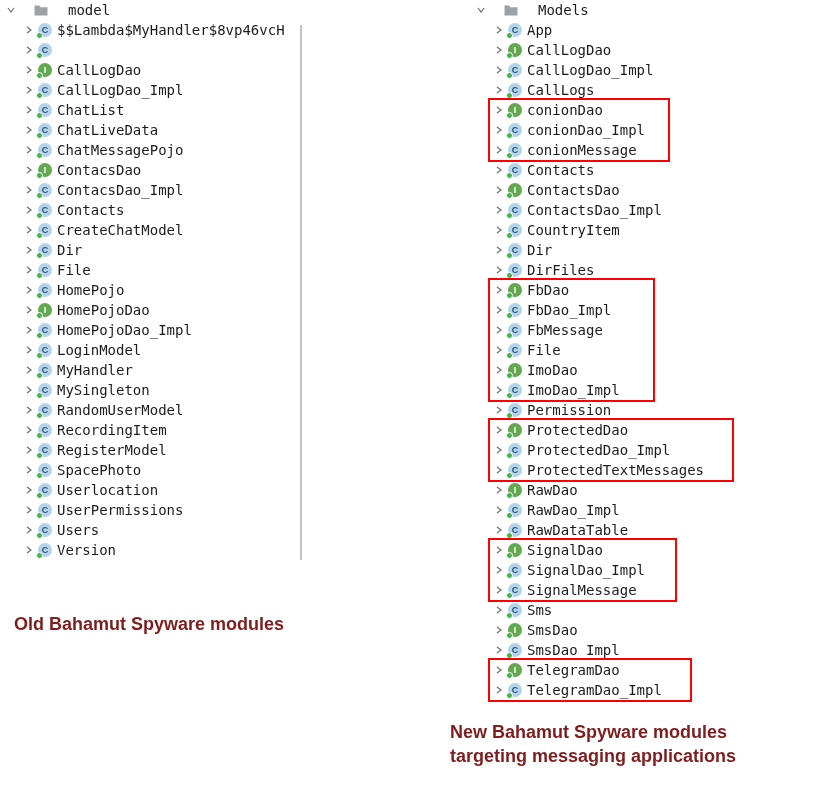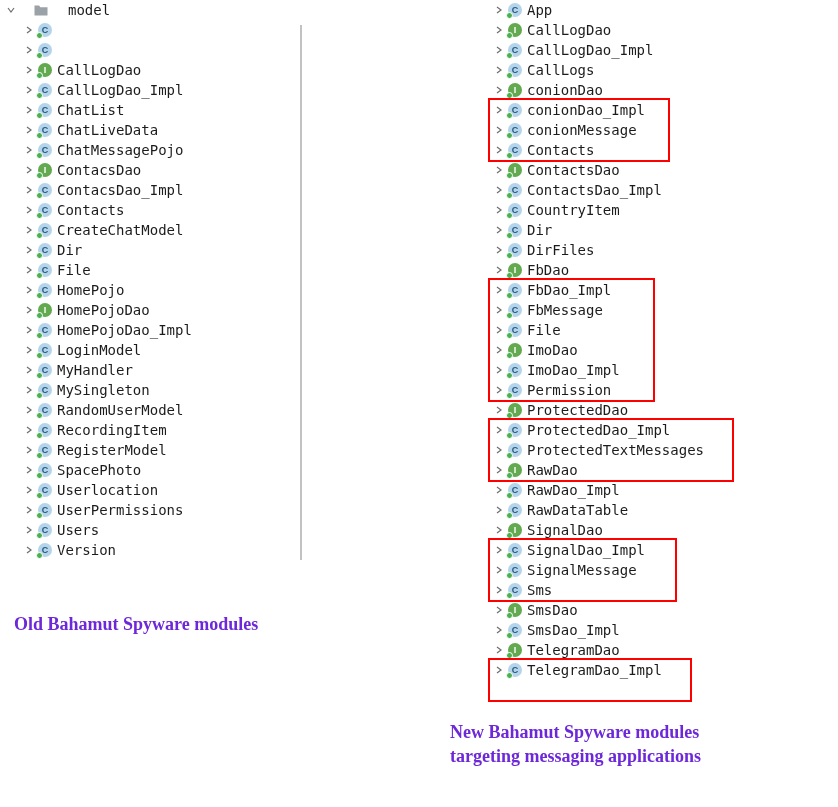--- a/index.html
+++ b/index.html
@@ -29,22 +29,22 @@
   .ic-class { background:#b3d4ea; color:#27567f; }
   .ic-interface { background:#62a94f; color:#ffffff; }
   .ic::after {
     content:''; position:absolute; left:-2px; bottom:-2px; width:5px; height:5px;
     border-radius:50%; background:#4caf50; border:1px solid #ffffff;
   }
   .lbl { line-height:20px; }
   .scrollbar { position:absolute; left:300px; top:25px; width:2px; height:558px; background:#c2c2c2; }
   .highlight-box { position:absolute; left:18px; border:2px solid #ff0000; pointer-events:none; }
   .caption {
-    position:absolute; font-family:Liberation Serif, serif;
-    font-weight:bold; font-size:18px; color:#6d28d9; line-height:24px;
+    position:absolute; font-family:Liberation Sans, sans-serif;
+    font-weight:bold; font-size:18px; color:#7f1d1d; line-height:24px;
   }
   #caption-left { left:14px; top:612px; }
   #caption-right { left:450px; top:720px; }
 </style>
 </head>
 <body>
 
 <div class="panel" id="panel-left">
   <div class="row root-row">
     <span class="chev expanded">
@@ -60,20 +60,21 @@
     <span class="lbl">model</span>
   </div>
   <div class="items" id="left-items">
       <div class="row">
         <span class="chev">
           <svg width="8" height="8" viewBox="0 0 8 8">
             <polyline points="2,1 6,4 2,7" fill="none" stroke="#6e6e6e" stroke-width="1.2"></polyline>
           </svg>
         </span>
         <span class="ic ic-class">C</span>
+        <span class="lbl">$$Lambda$MyHandler$8vp46vcH</span>
       </div>
       <div class="row">
         <span class="chev">
           <svg width="8" height="8" viewBox="0 0 8 8">
             <polyline points="2,1 6,4 2,7" fill="none" stroke="#6e6e6e" stroke-width="1.2"></polyline>
           </svg>
         </span>
         <span class="ic ic-class">C</span>
       </div>
       <div class="row">
@@ -299,20 +300,33 @@
           </svg>
         </span>
         <span class="ic ic-class">C</span>
         <span class="lbl">Version</span>
       </div>
     </div>
   <div class="scrollbar"></div>
 </div>
 
 <div class="panel" id="panel-right">
+  <div class="row root-row">
+    <span class="chev expanded">
+      <svg width="8" height="8" viewBox="0 0 8 8">
+          <polyline points="2,1 6,4 2,7" fill="none" stroke="#6e6e6e" stroke-width="1.2"></polyline>
+        </svg>
+    </span>
+    <span class="folder">
+      <svg width="14" height="12" viewBox="0 0 14 12">
+          <path d="M0.5 1.5 h4.6 l1.2 1.8 h7.2 v8.2 h-13 z" fill="#9aa2a8"></path>
+        </svg>
+    </span>
+    <span class="lbl">Models</span>
+  </div>
   <div class="items" id="right-items">
       <div class="row">
         <span class="chev">
           <svg width="8" height="8" viewBox="0 0 8 8">
             <polyline points="2,1 6,4 2,7" fill="none" stroke="#6e6e6e" stroke-width="1.2"></polyline>
           </svg>
         </span>
         <span class="ic ic-class">C</span>
         <span class="lbl">App</span>
       </div>

